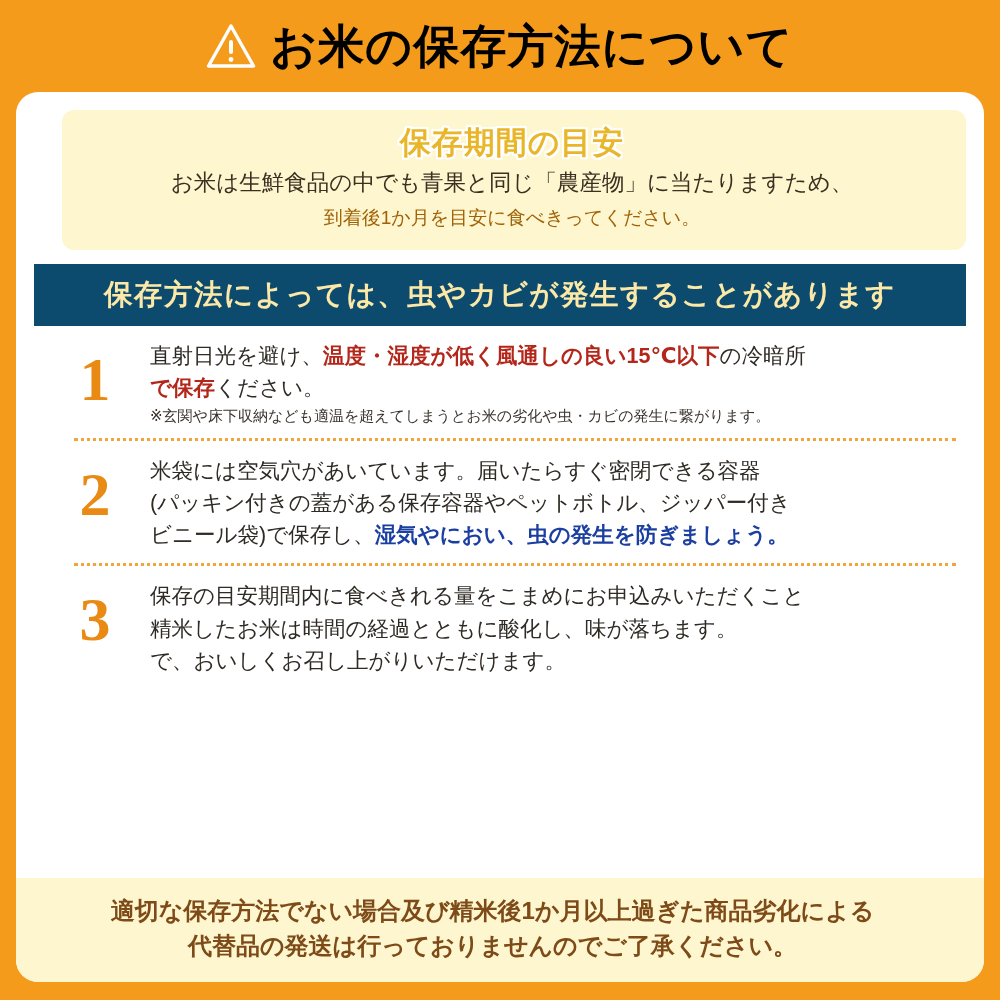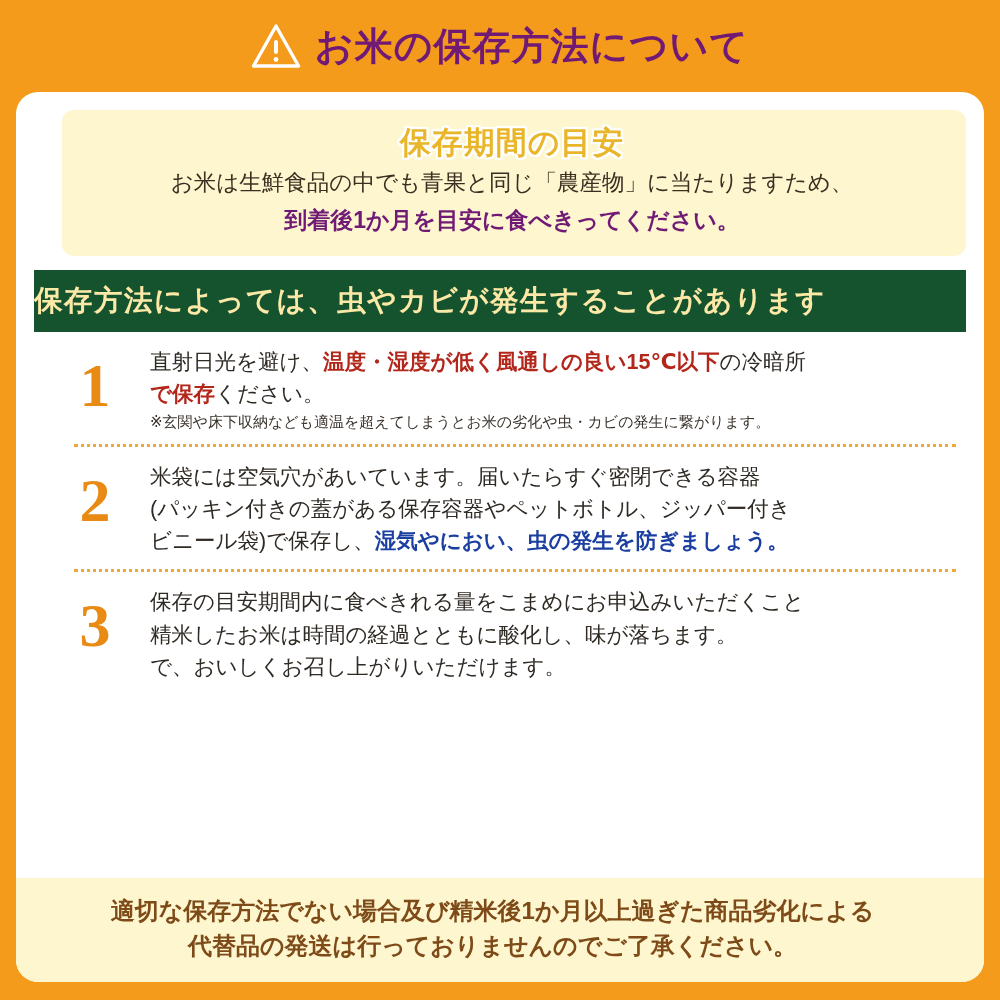--- a/index.html
+++ b/index.html
@@ -35,22 +35,22 @@
     gap: 14px;
     flex: none;
   }
   .warn-icon {
     width: 50px;
     height: 46px;
     flex: none;
     display: block;
   }
   .header-title {
-    color: #701a75;
-    font-size: 38px;
+    color: #000000;
+    font-size: 46px;
     font-weight: bold;
     letter-spacing: 1px;
     line-height: 1;
     white-space: nowrap;
   }
 
   
   .card {
     position: relative;
     width: 968px;
@@ -85,35 +85,35 @@
       -2px  0   0 #ffffff, 2px  0   0 #ffffff,
        0   -2px 0 #ffffff, 0    2px 0 #ffffff;
   }
   .period-line {
     color: #3b2f22;
     font-size: 22.5px;
     line-height: 1.5;
     margin-top: 2px;
   }
   .period-strong {
-    color: #701a75;
-    font-size: 23px;
-    font-weight: bold;
+    color: #a16207;
+    font-size: 19px;
+    font-weight: normal;
     line-height: 1.55;
     margin-top: 3px;
   }
 
   
   .band {
     margin-top: 14px;
-    background: #14532d;
+    background: #0c4a6e;
     height: 62px;
     display: flex;
     align-items: center;
-    justify-content: flex-start;
+    justify-content: center;
     flex: none;
   }
   .band-text {
     color: #fde9a7;
     font-size: 28.5px;
     font-weight: bold;
     letter-spacing: 1.5px;
     white-space: nowrap;
   }
 

